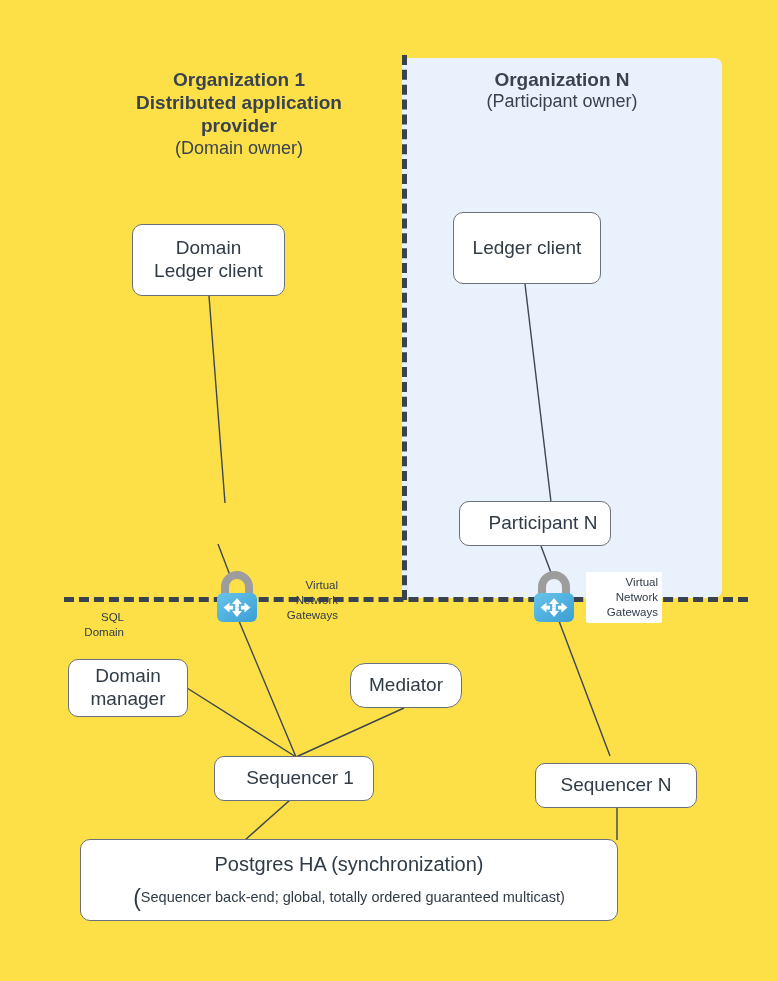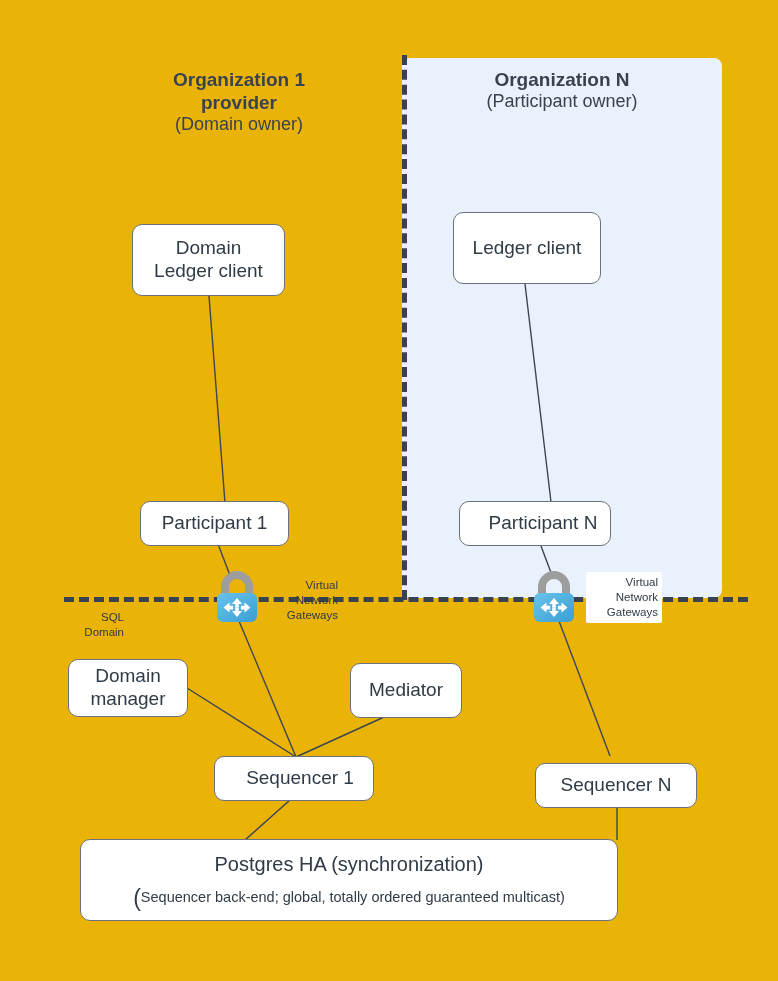--- a/index.html
+++ b/index.html
@@ -9,21 +9,21 @@
     background: #ffffff;
   }
   body {
     font-family: "Liberation Sans", sans-serif;
     color: #2f3b46;
   }
   #canvas {
     position: relative;
     width: 778px;
     height: 981px;
-    background: #eab308;
+    background: #fde047;
     overflow: hidden;
   }
   
   .org-panel {
     position: absolute;
     background: #e9f1fd;
     border-radius: 8px;
   }
   
   .dash-v {
@@ -120,20 +120,21 @@
 <div id="canvas">
 
   <div class="org-panel" style="left:402px; top:58px; width:320px; height:540px;"></div>
 
   <div class="dash-v" style="left:402px; top:55px; height:545px;"></div>
 
   <div class="dash-h" style="left:64px; top:597px; width:684px;"></div>
 
   <div class="org-heading" style="left:108px; top:68px; width:262px;">
     <span class="bold-line">Organization 1</span>
+    <span class="bold-line">Distributed application</span>
     <span class="bold-line">provider</span>
     <span class="sub-line">(Domain owner)</span>
   </div>
 
   <div class="org-heading" style="left:412px; top:68px; width:300px;">
     <span class="bold-line">Organization N</span>
     <span class="sub-line">(Participant owner)</span>
   </div>
 
   <svg class="edges" viewBox="0 0 778 981">
@@ -163,34 +164,31 @@
 
   <div class="node" style="left:132px; top:224px; width:153px; height:72px;">
     <span>Domain</span>
     <span class="l2">Ledger client</span>
   </div>
 
   <div class="node" style="left:453px; top:212px; width:148px; height:72px;">
     <span>Ledger client</span>
   </div>
 
-  <div class="node" style="left:140px; top:501px; width:149px; height:45px;">
-    <span>Participant 1</span>
-  </div>
 
   <div class="node" style="left:459px; top:501px; width:152px; height:45px;padding-left:16px;">
     <span>Participant N</span>
   </div>
 
   <div class="node" style="left:68px; top:659px; width:120px; height:58px;">
     <span>Domain</span>
     <span class="l2">manager</span>
   </div>
 
-  <div class="node" style="left:350px; top:663px; width:112px; height:55px;">
+  <div class="node" style="left:350px; top:663px; width:112px; height:45px;border-radius:15px;">
     <span>Mediator</span>
   </div>
 
   <div class="node" style="left:214px; top:756px; width:160px; height:45px;padding-left:12px;">
     <span>Sequencer 1</span>
   </div>
 
   <div class="node" style="left:535px; top:755px; width:162px; height:45px;margin-top:8px;">
     <span>Sequencer N</span>
   </div>

